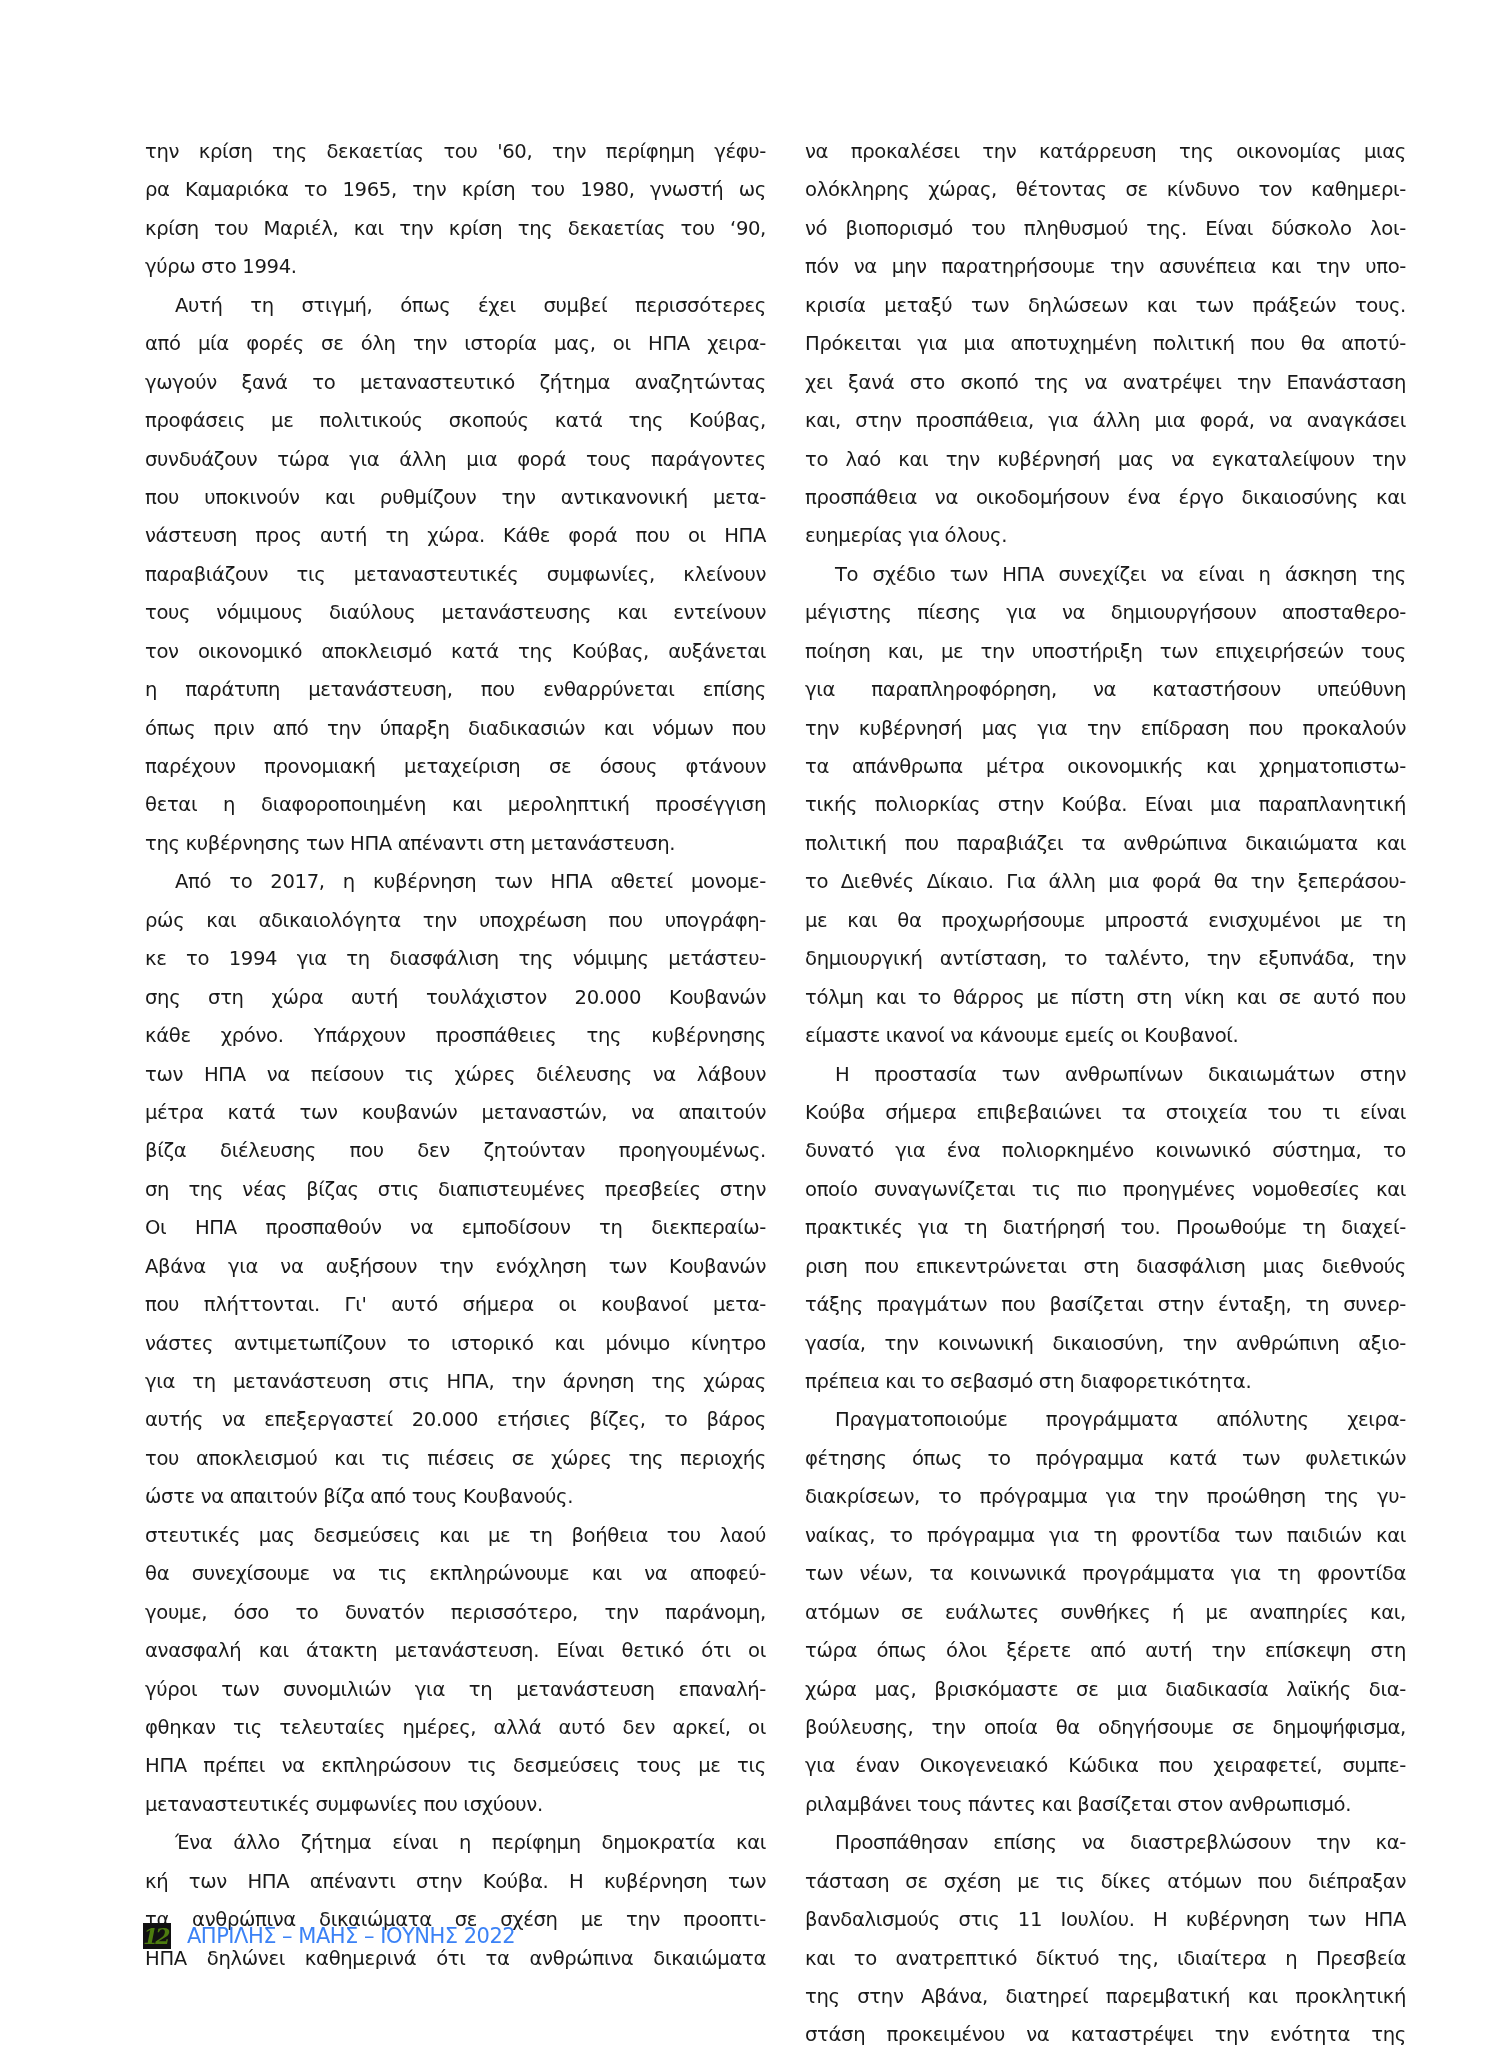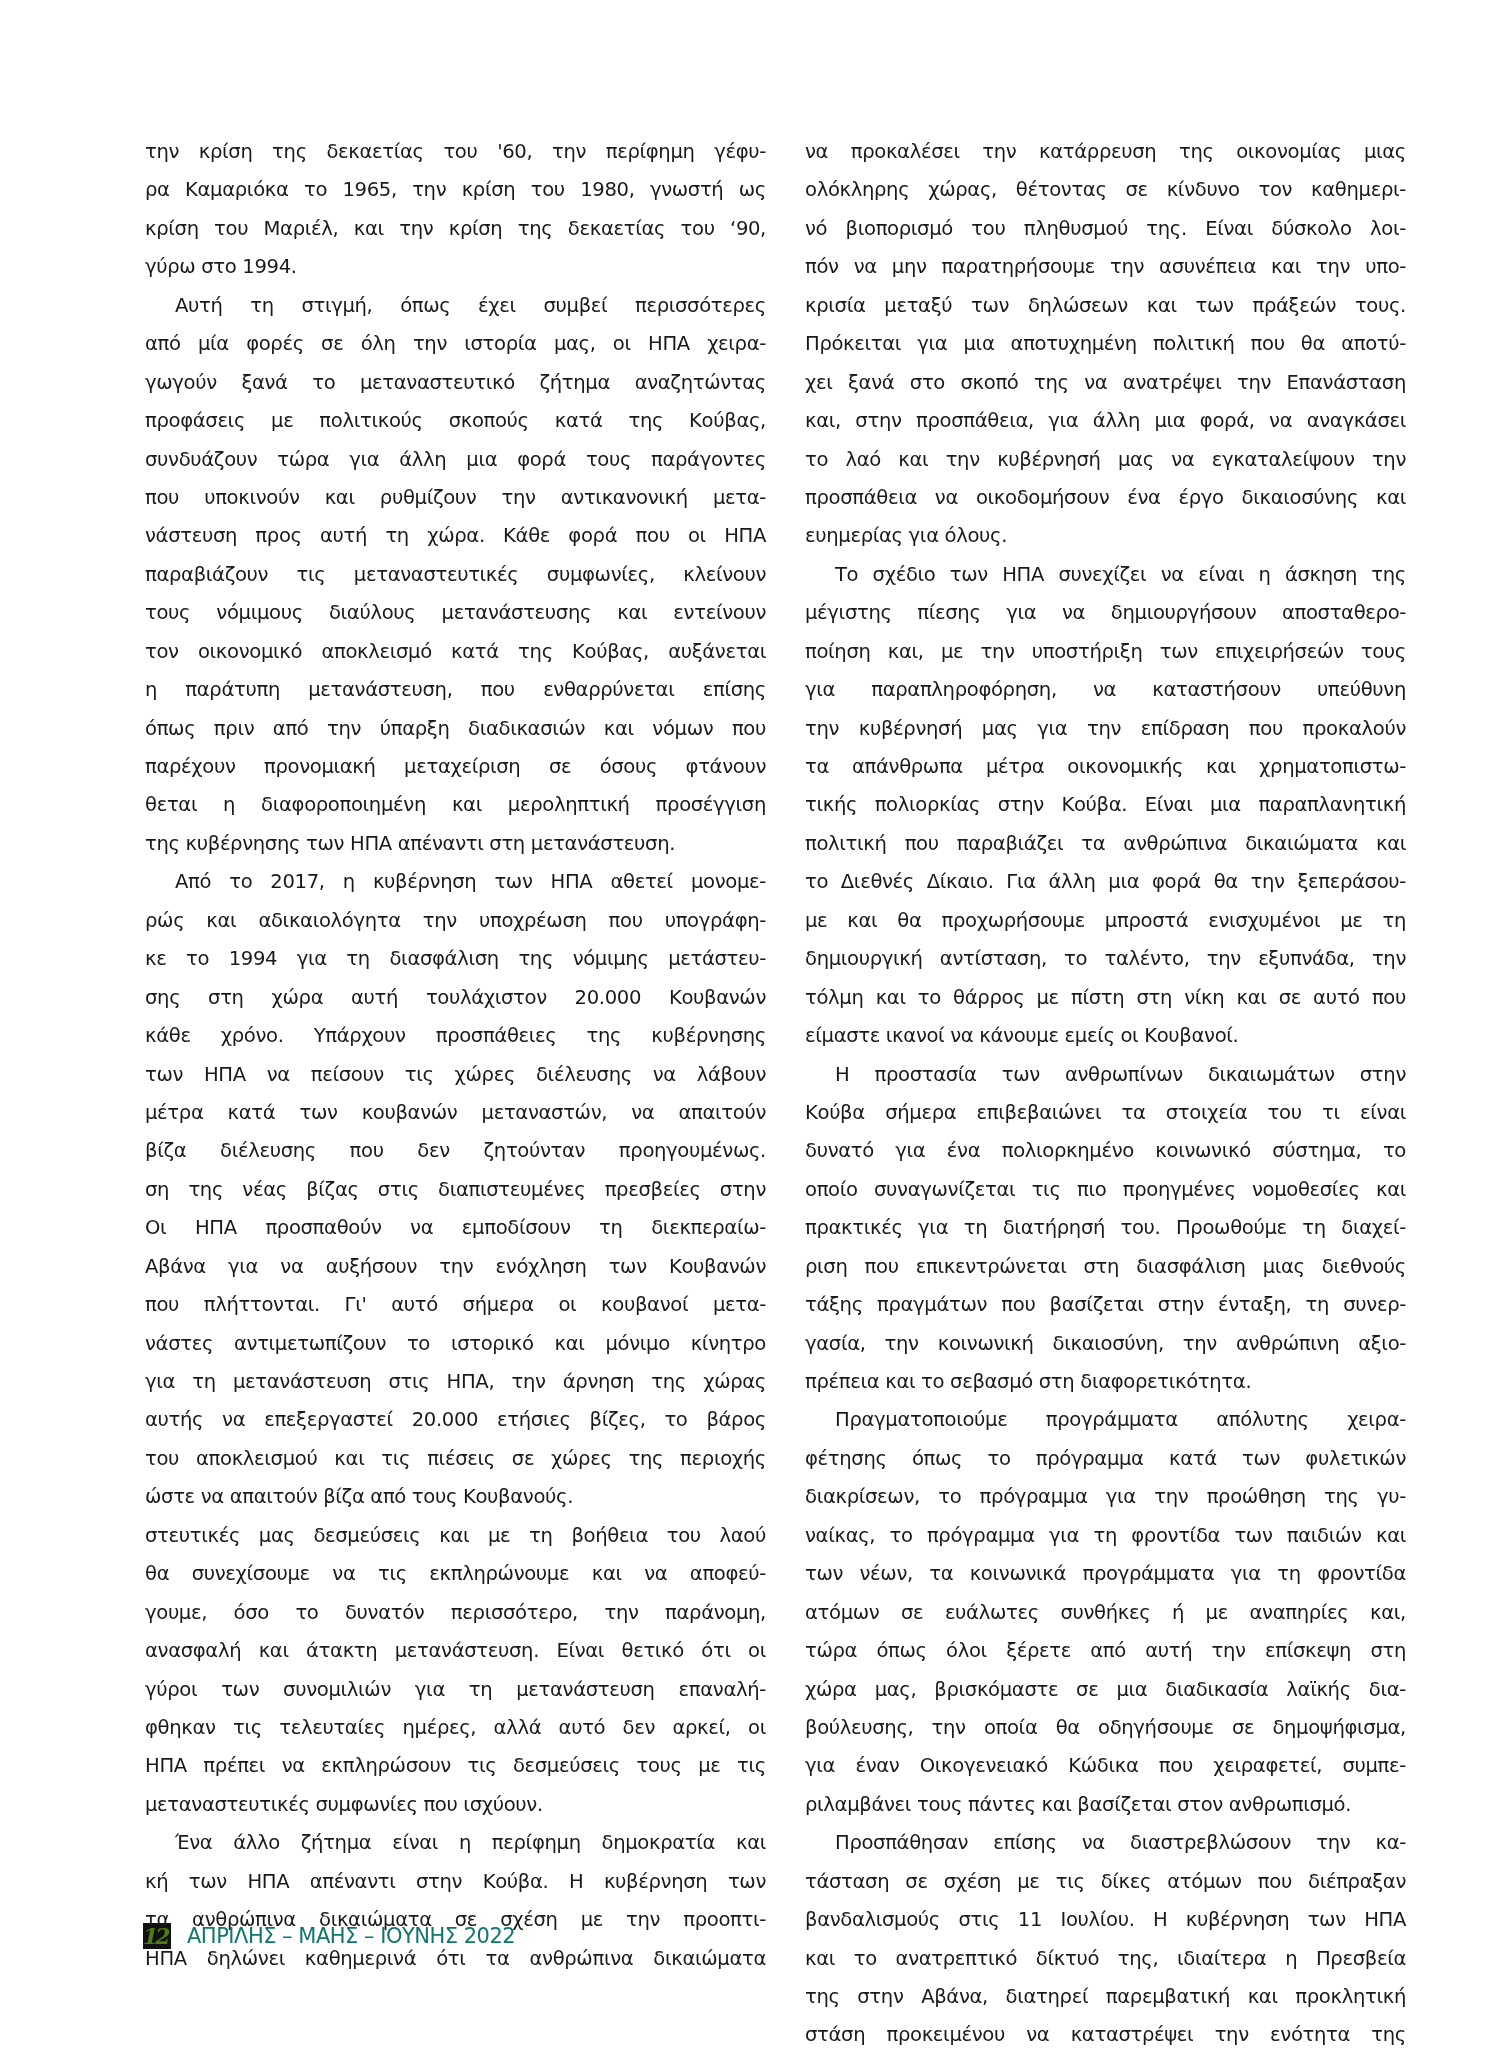--- a/index.html
+++ b/index.html
@@ -10,21 +10,21 @@
   .col-right { left: 805px; width: 601px; }
   .line { display: block; font-size: 19.6px; line-height: 38.45px; height: 38.45px;
           text-align: justify; text-align-last: justify; white-space: nowrap;
           letter-spacing: -0.35px; word-spacing: 0px; overflow: visible; }
   .line.last { text-align-last: left; }
   .line.indent { padding-left: 30px; }
   .footer { position: absolute; left: 143px; top: 1923px; display: flex; align-items: center; }
   .page-badge { background: #111; color: #4d7c0f; font-family: "DejaVu Serif", serif; font-style: italic;
                 font-weight: bold; font-size: 22px; line-height: 26px; width: 26px; height: 26px;
                 text-align: left; letter-spacing: -3px; padding-right: 2px; }
-  .issue-date { margin-left: 16px; font-size: 21px; letter-spacing: -0.5px; color: #0f766e;
+  .issue-date { margin-left: 16px; font-size: 21px; letter-spacing: -0.5px; color: #3b82f6;
                 font-family: "DejaVu Sans", sans-serif; }
 </style>
 </head>
 <body>
 
 <div class="col col-left">
     <div class="para">
       <span class="line">την κρίση της δεκαετίας του '60, την περίφημη γέφυ-</span>
       <span class="line">ρα Καμαριόκα το 1965, την κρίση του 1980, γνωστή ως</span>
       <span class="line">κρίση του Μαριέλ, και την κρίση της δεκαετίας του ‘90,</span>

